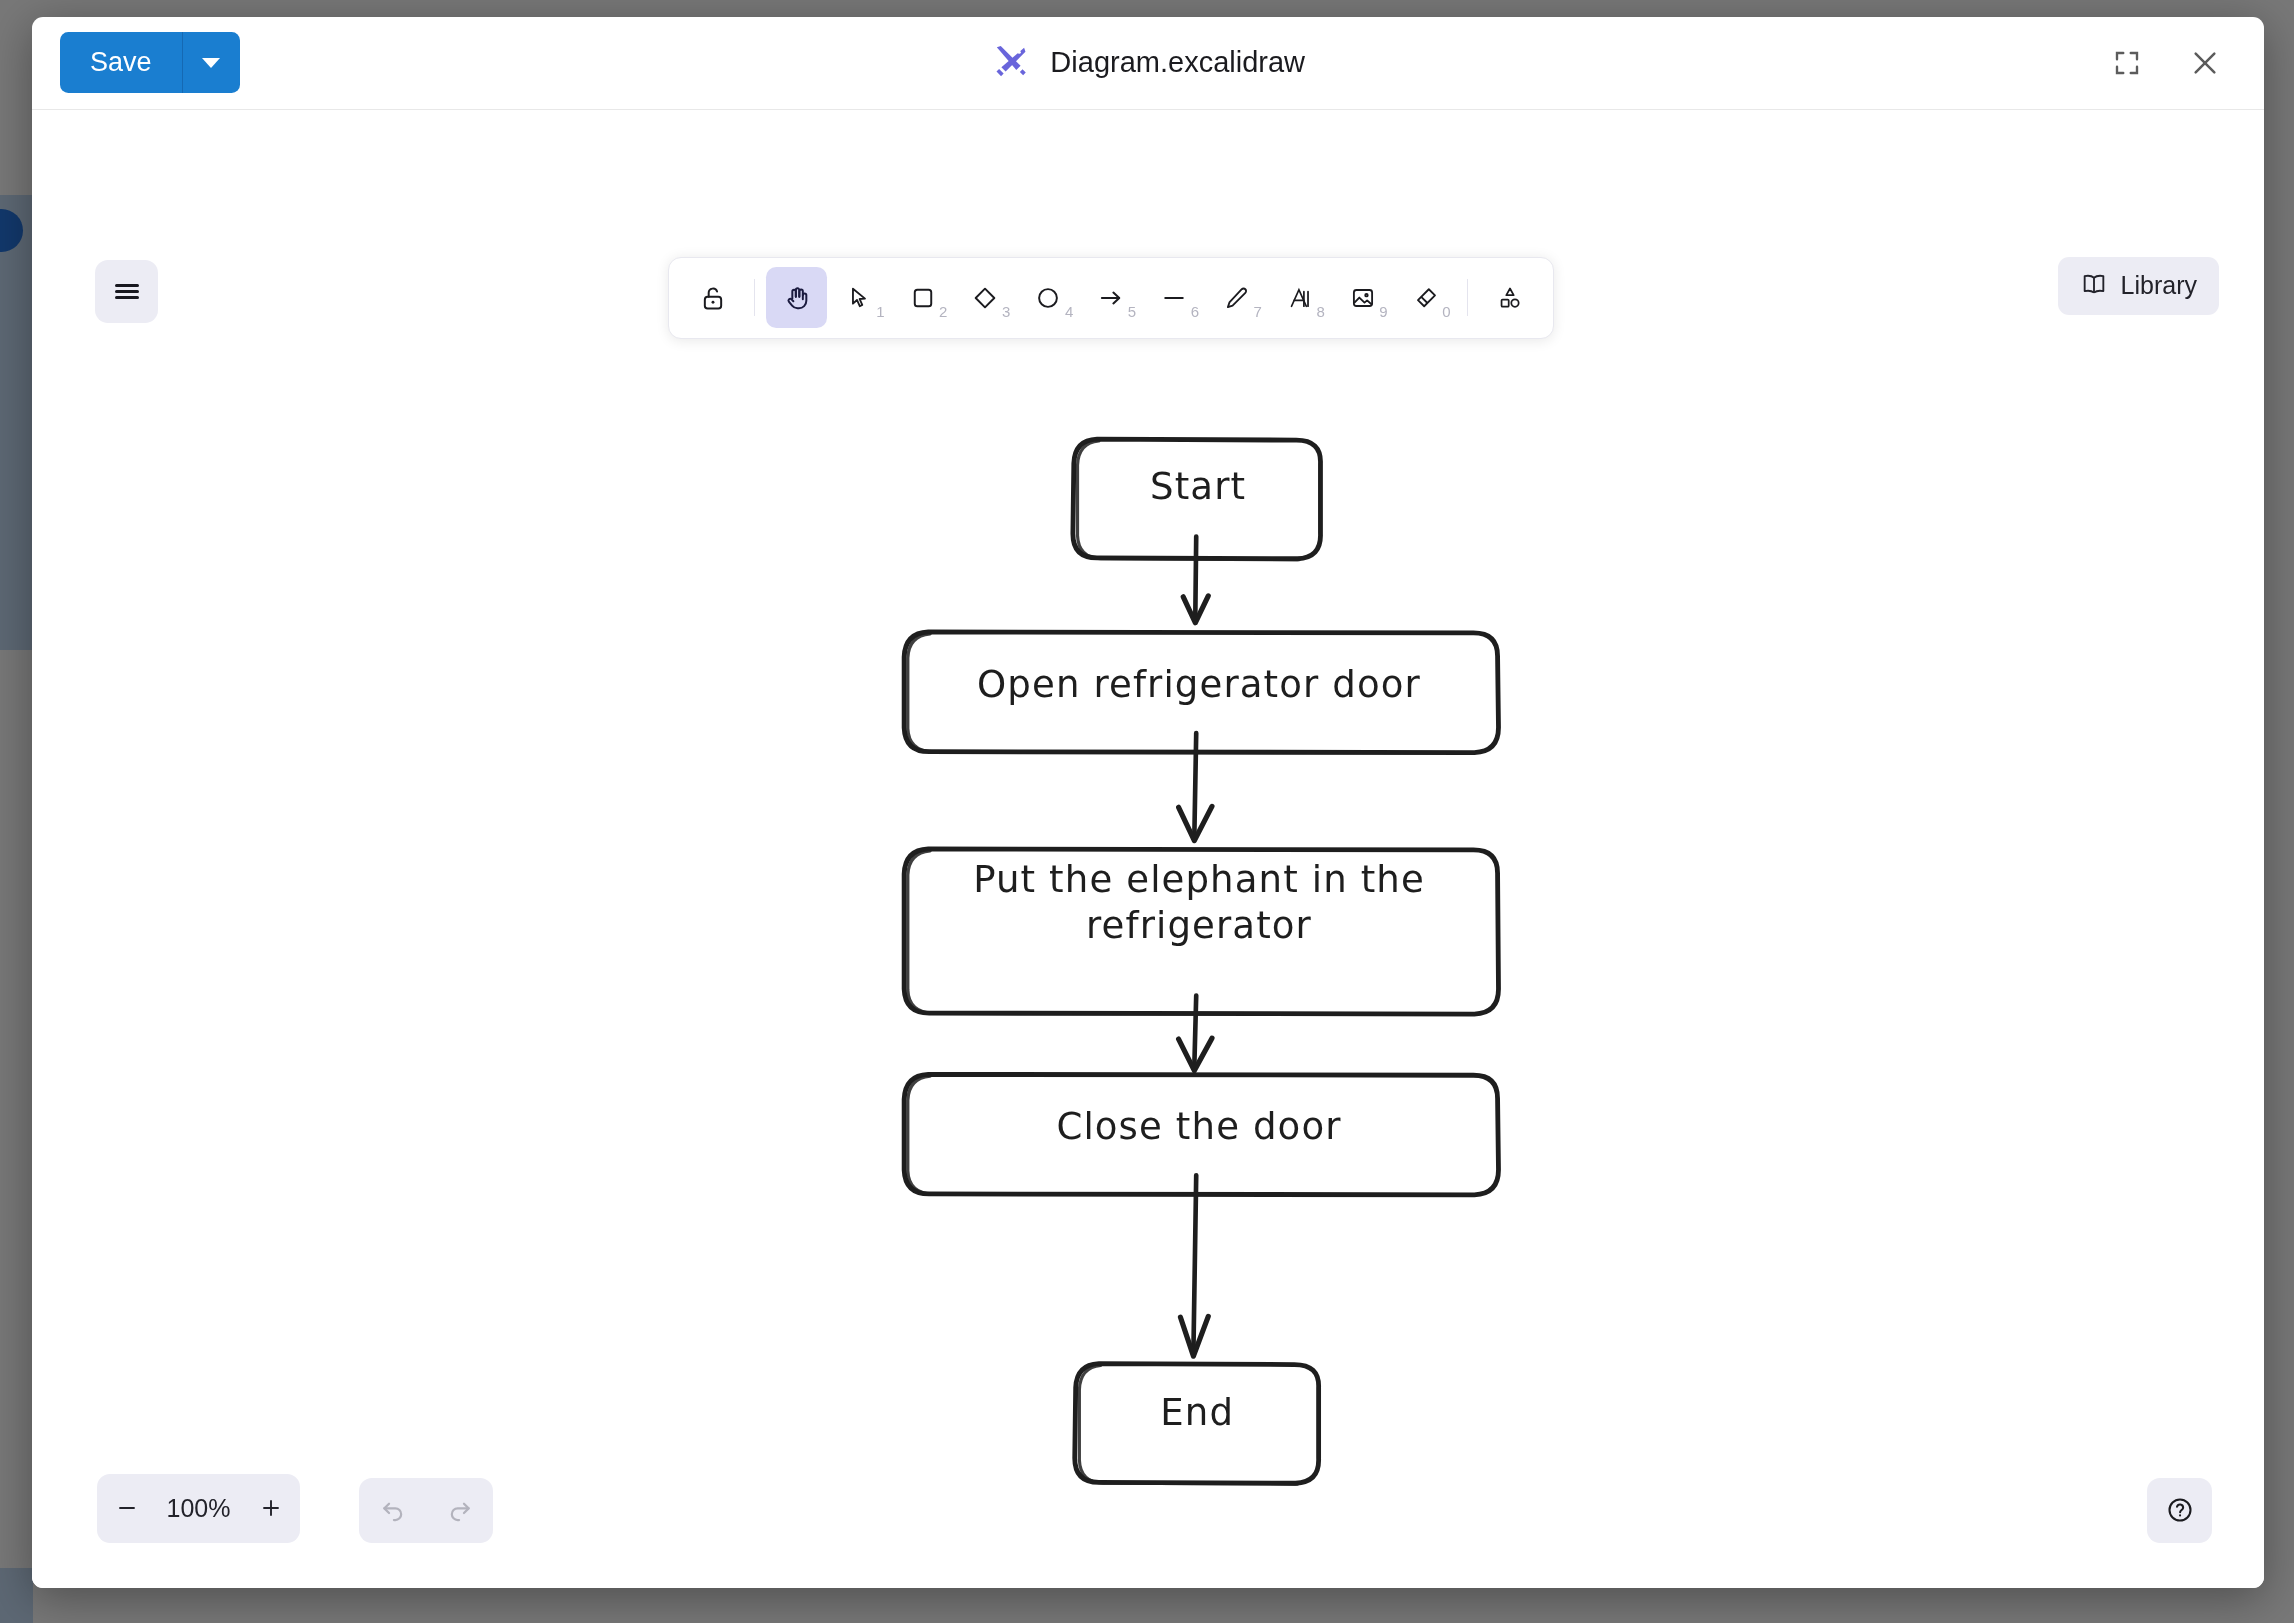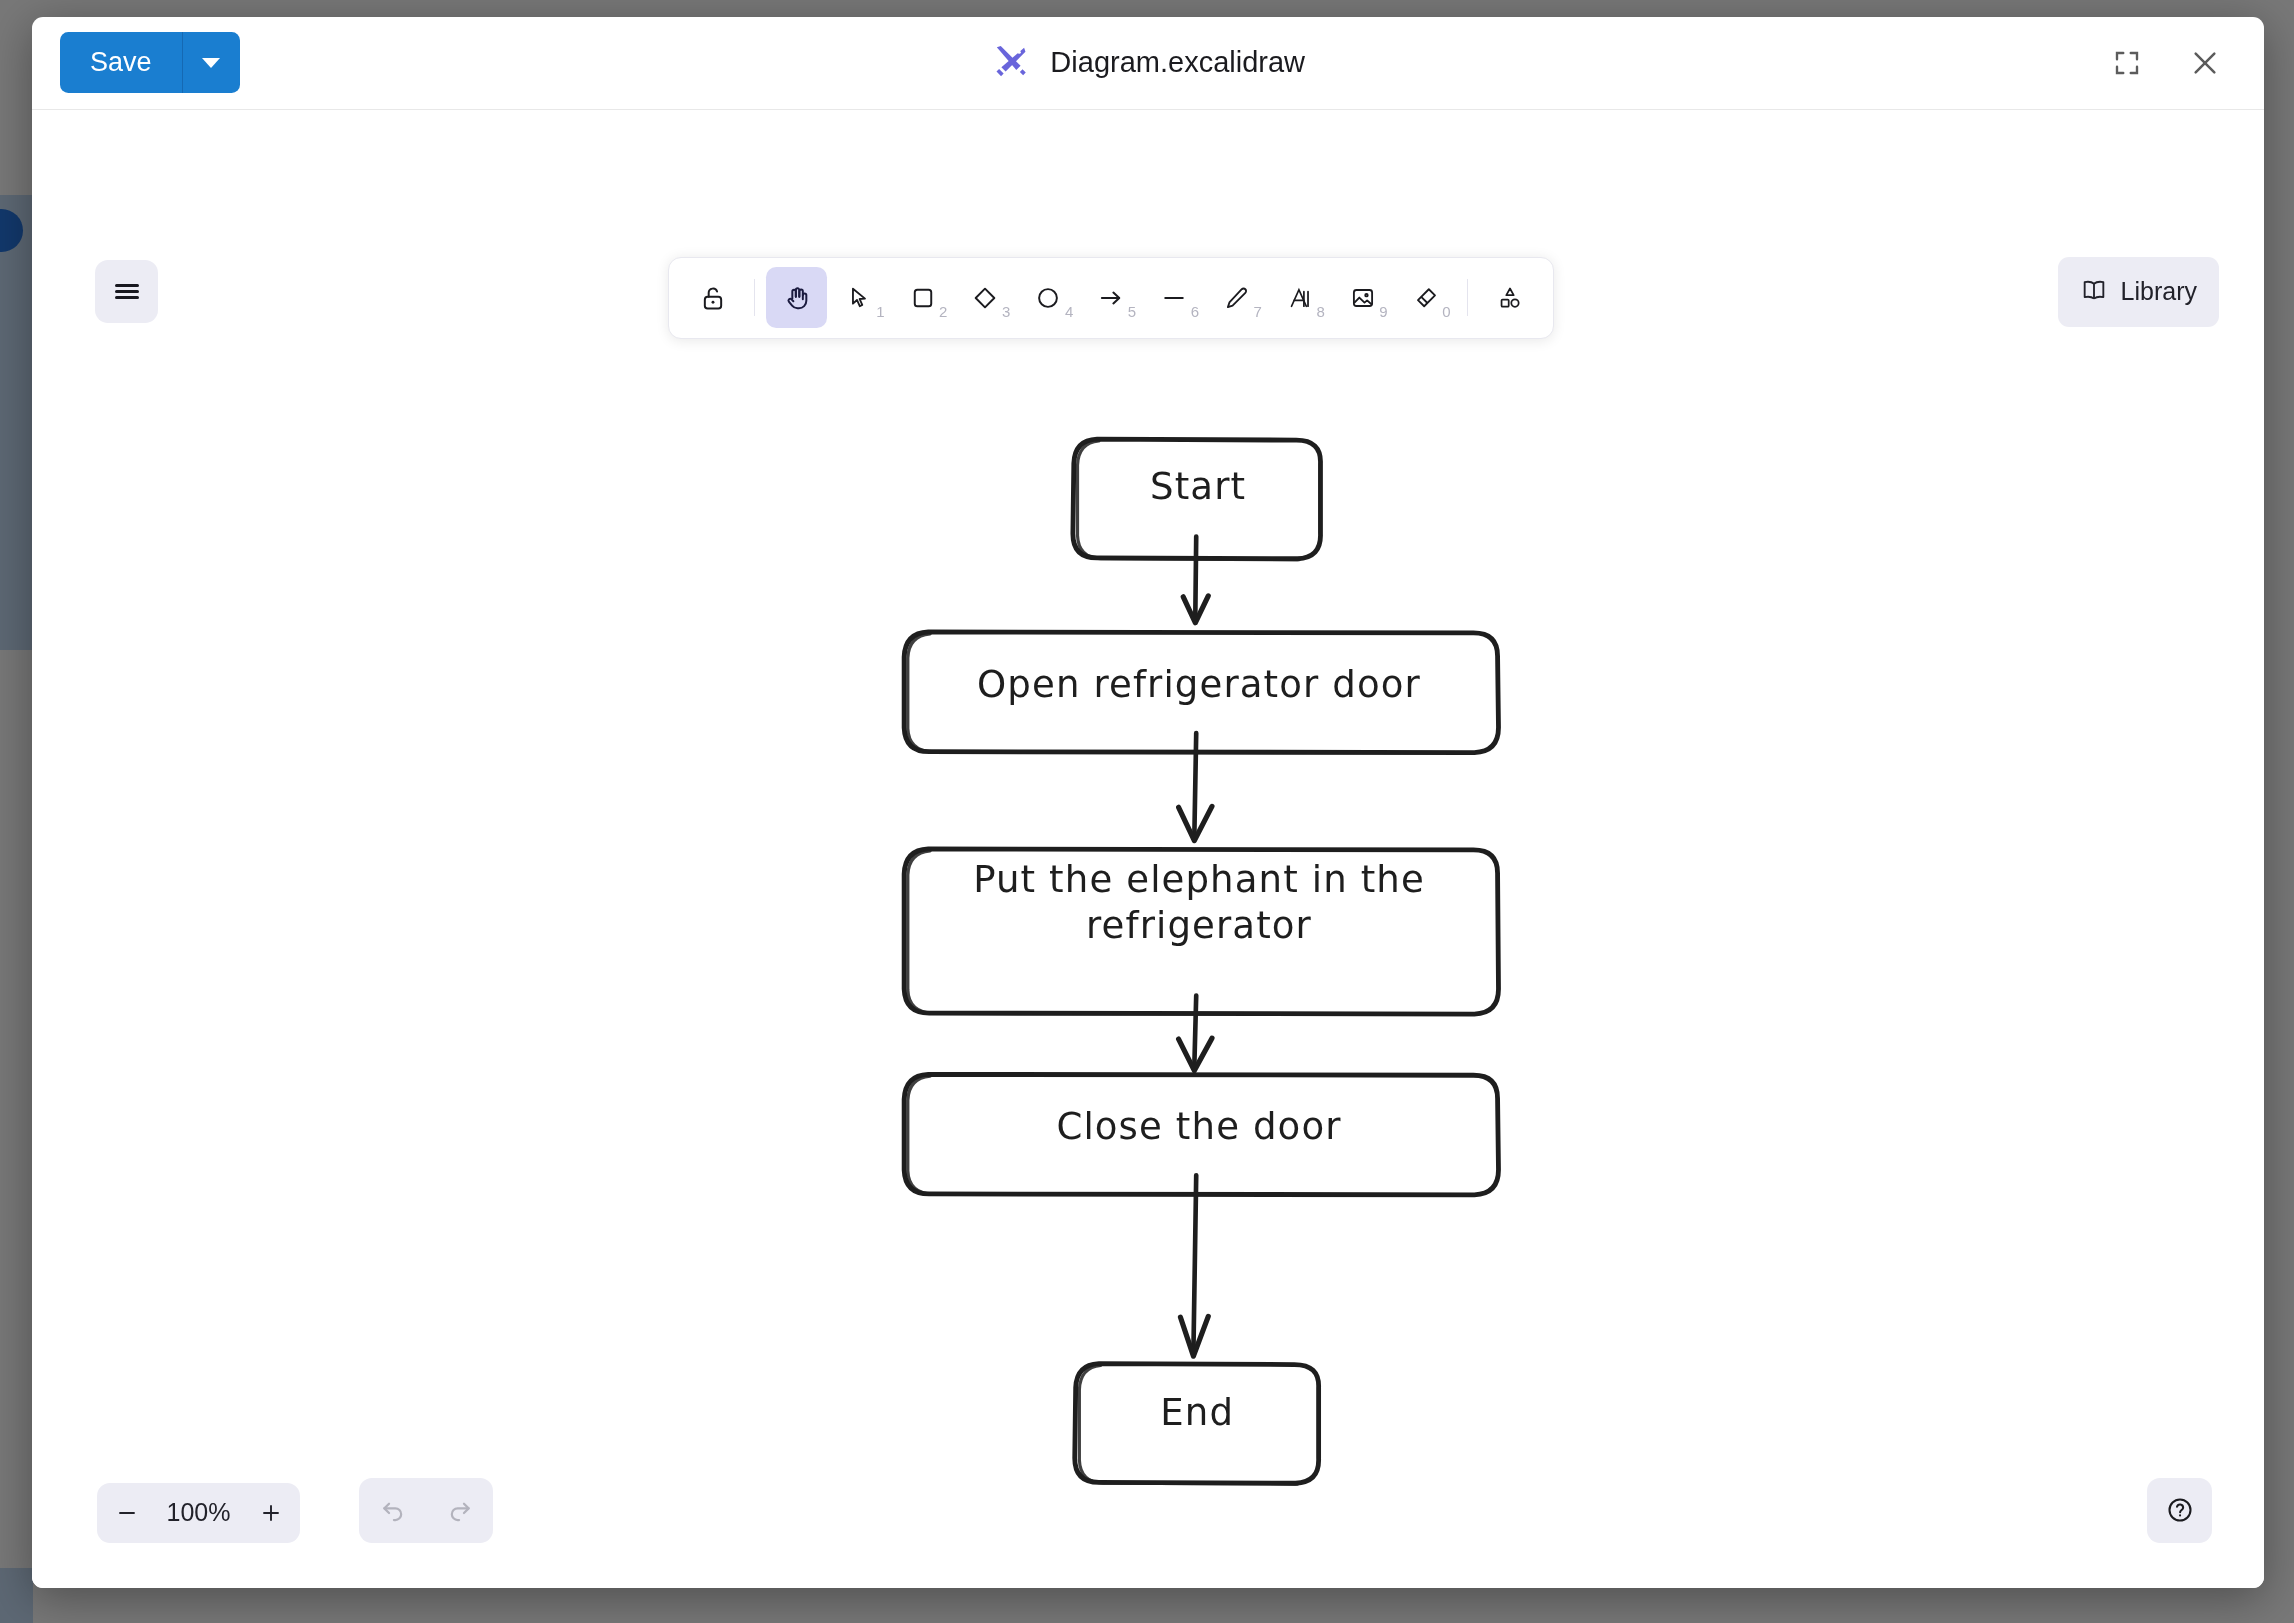--- a/index.html
+++ b/index.html
@@ -201,21 +201,21 @@
     width: 0.9px;
     height: 37px;
     background: #e4e4ee;
     margin: 0 9.3px;
   }
 
   
   #library-button {
     position: absolute;
     right: 45px; top: 147px;
-    height: 70px;
+    height: 58px;
     background: #ececf4;
     border: none;
     border-radius: 11px;
     display: flex;
     align-items: center;
     gap: 13px;
     padding: 0 22px;
     cursor: pointer;
   }
   #library-label {
@@ -231,21 +231,21 @@
     width: 100%; height: 100%;
     pointer-events: none;
   }
 
   
   #zoom-group {
     position: absolute;
     left: 65px; bottom: 45px;
     display: flex;
     align-items: center;
-    height: 60px;
+    height: 69px;
     background: #ececf4;
     border-radius: 13px;
   }
   .zoom-btn {
     width: 59px; height: 65px;
     background: none; border: none;
     display: flex; align-items: center; justify-content: center;
     cursor: pointer;
   }
   #zoom-value {

